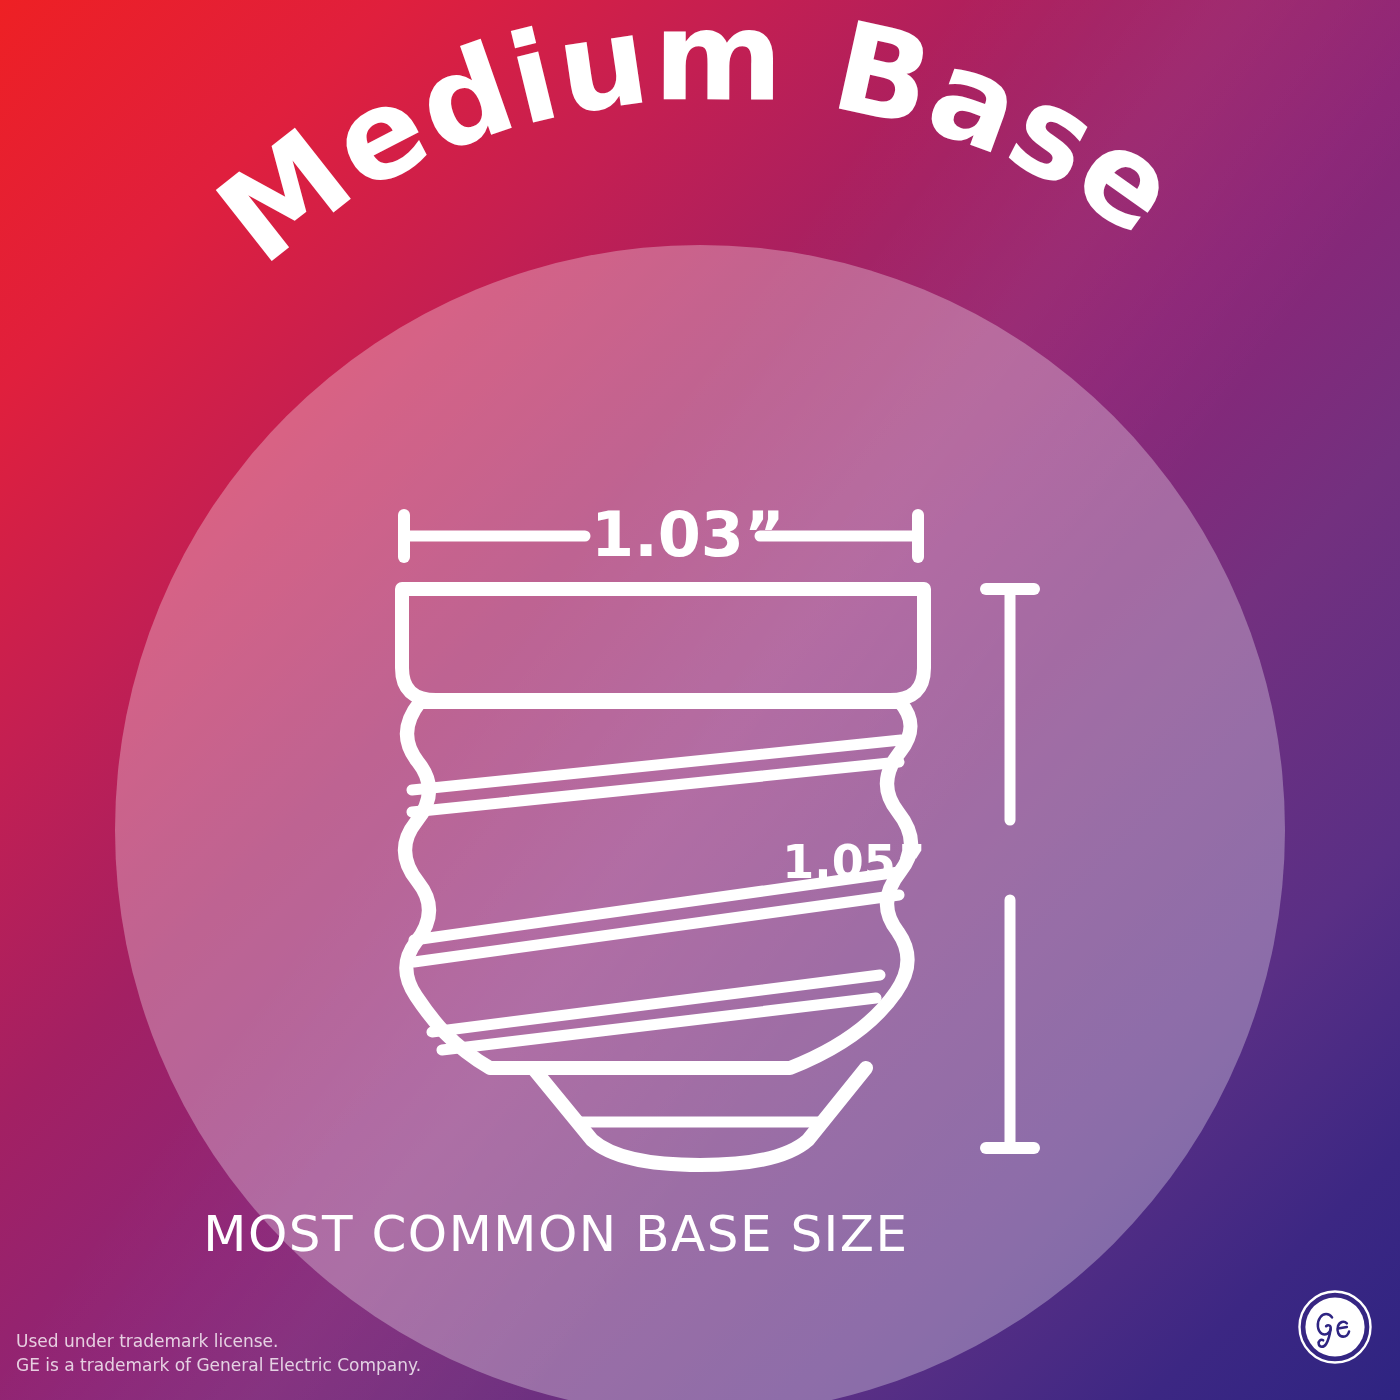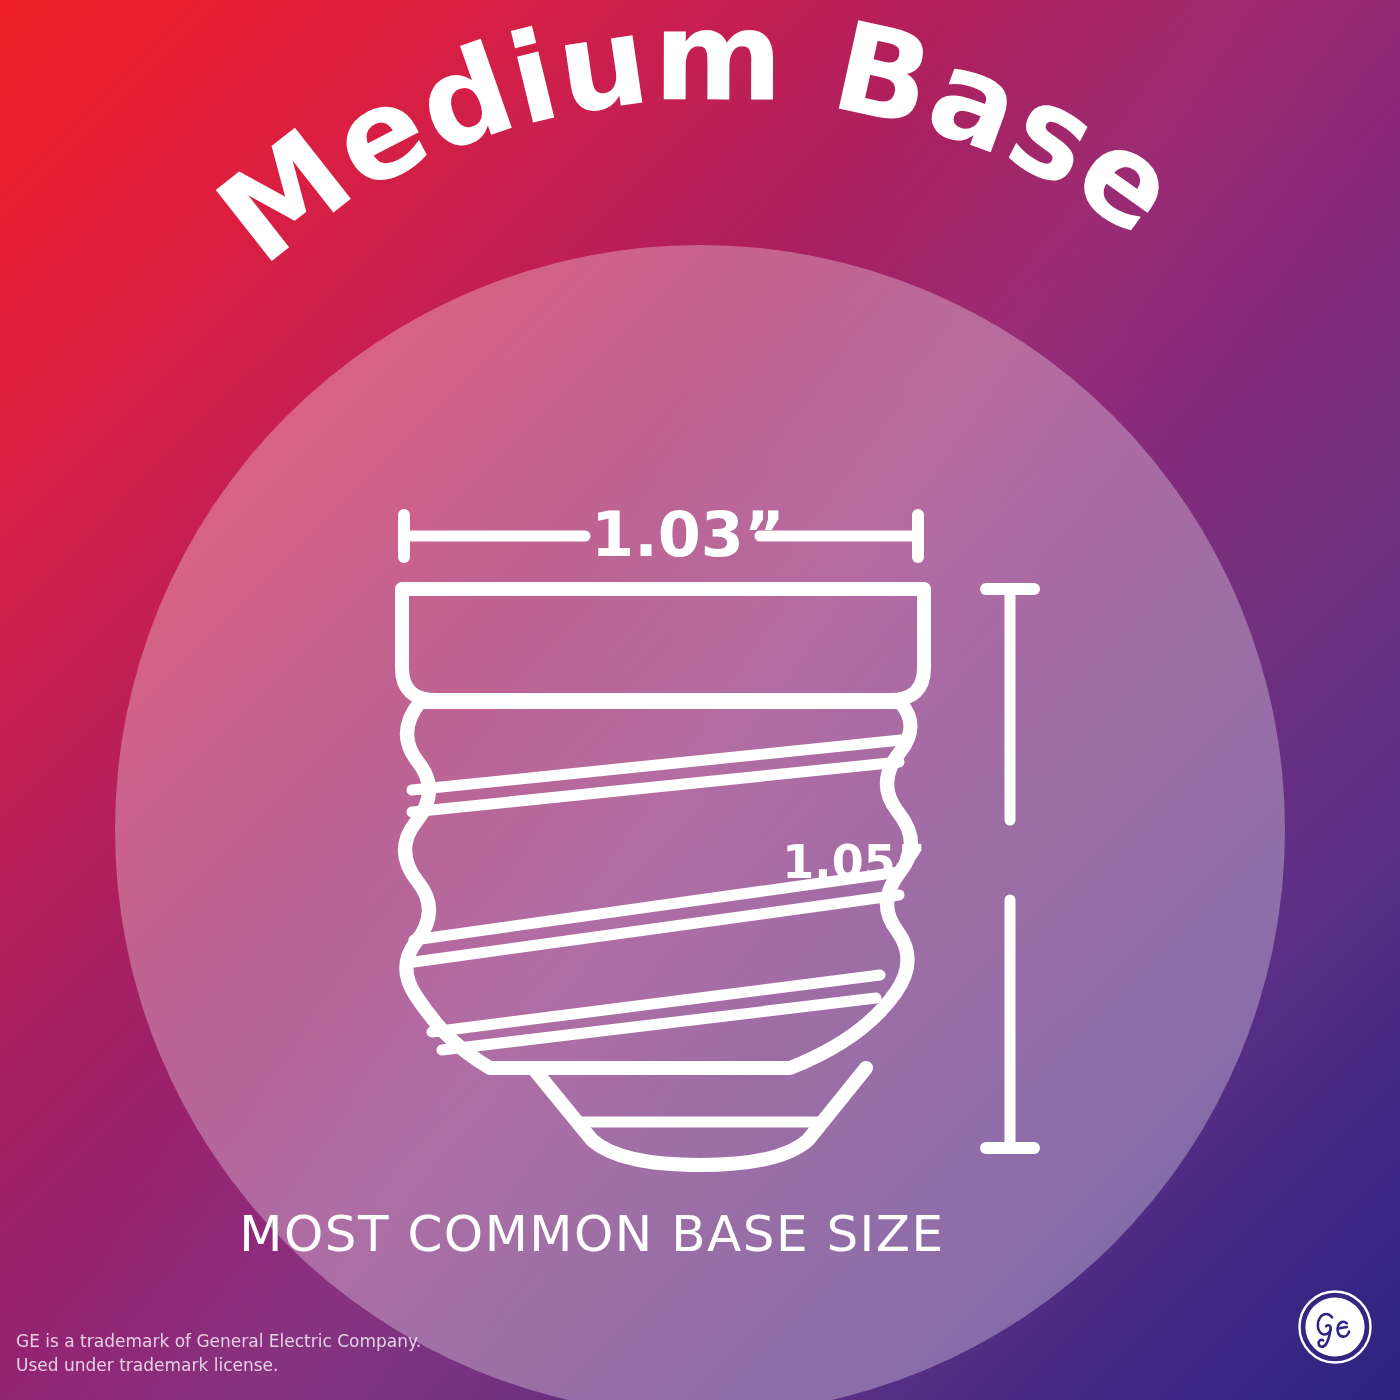--- a/index.html
+++ b/index.html
@@ -86,21 +86,20 @@
     position: absolute;
     left: 0;
     top: 1205px;
     width: 1112px;
     text-align: center;
     color: #ffffff;
     font-family: "DejaVu Sans", sans-serif;
     font-size: 50px;
     font-weight: 400;
     letter-spacing: 1.5px;
-    margin-left: 36px;
   }
   #legal {
     position: absolute;
     left: 16px;
     bottom: 22px;
     color: rgba(255,255,255,0.78);
     font-family: "DejaVu Sans", sans-serif;
     font-size: 17px;
     line-height: 1.45;
   }
@@ -192,22 +191,22 @@
     </g>
   </svg>
 
   <div class="dim-label" id="dim-h-label">1.03”</div>
 
   <div class="dim-label" id="dim-v-label">1.05”</div>
 
   <div id="caption">MOST COMMON BASE SIZE</div>
 
   <div id="legal">
+    <div>Used under trademark license.</div>
     <div>GE is a trademark of General Electric Company.</div>
-    <div>Used under trademark license.</div>
   </div>
 
   <svg id="ge-logo" viewBox="0 0 100 100">
     <circle cx="50" cy="50" r="48" fill="none" stroke="#ffffff" stroke-width="3.2"></circle>
     <circle cx="50" cy="50" r="40" fill="#ffffff"></circle>
     <g fill="none" stroke="#ffffff" stroke-width="3" stroke-linecap="round">
       <path d="M 18,36 C 26,30 32,34 30,40 C 28,45 22,44 24,38"></path>
       <path d="M 82,64 C 74,70 68,66 70,60 C 72,55 78,56 76,62"></path>
       <path d="M 36,17 C 42,11 50,13 52,19"></path>
       <path d="M 64,83 C 58,89 50,87 48,81"></path>

